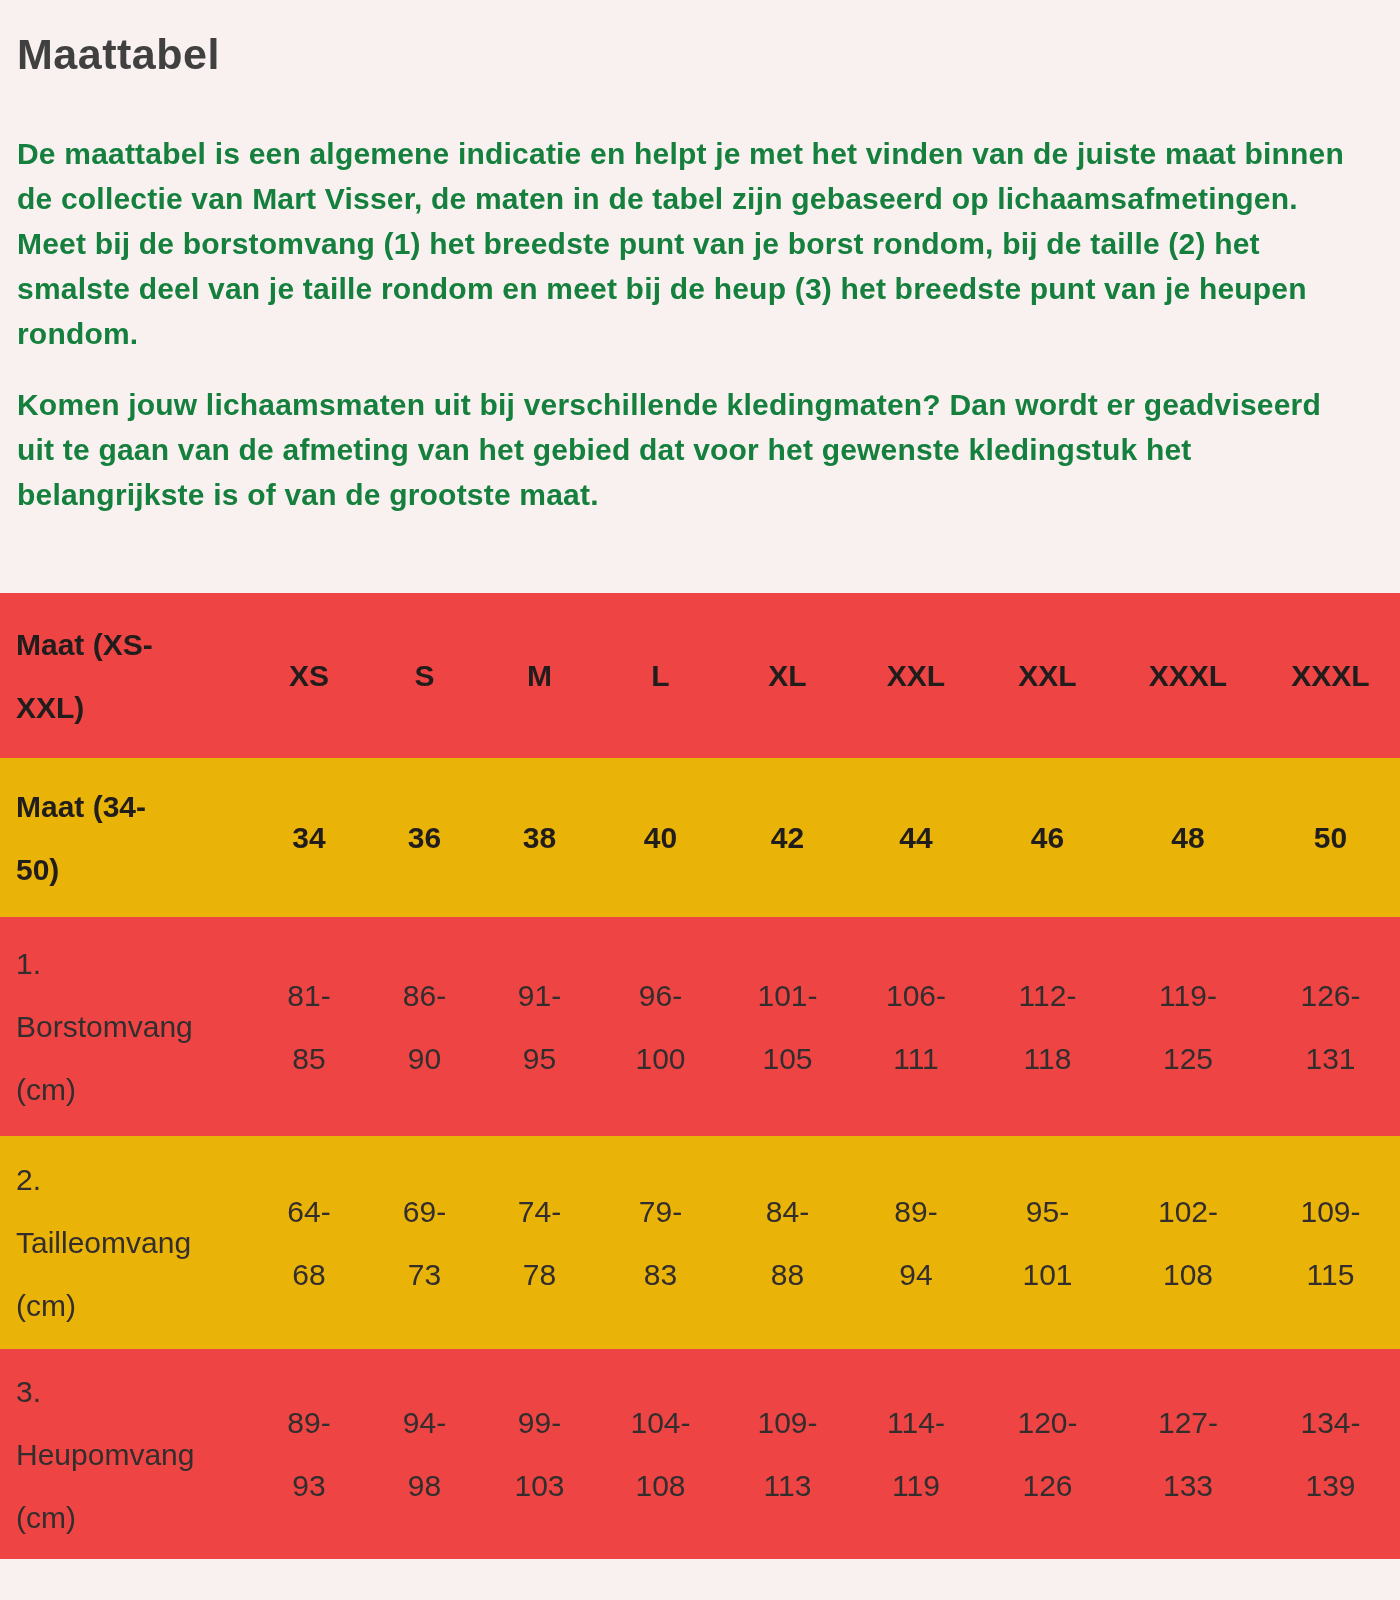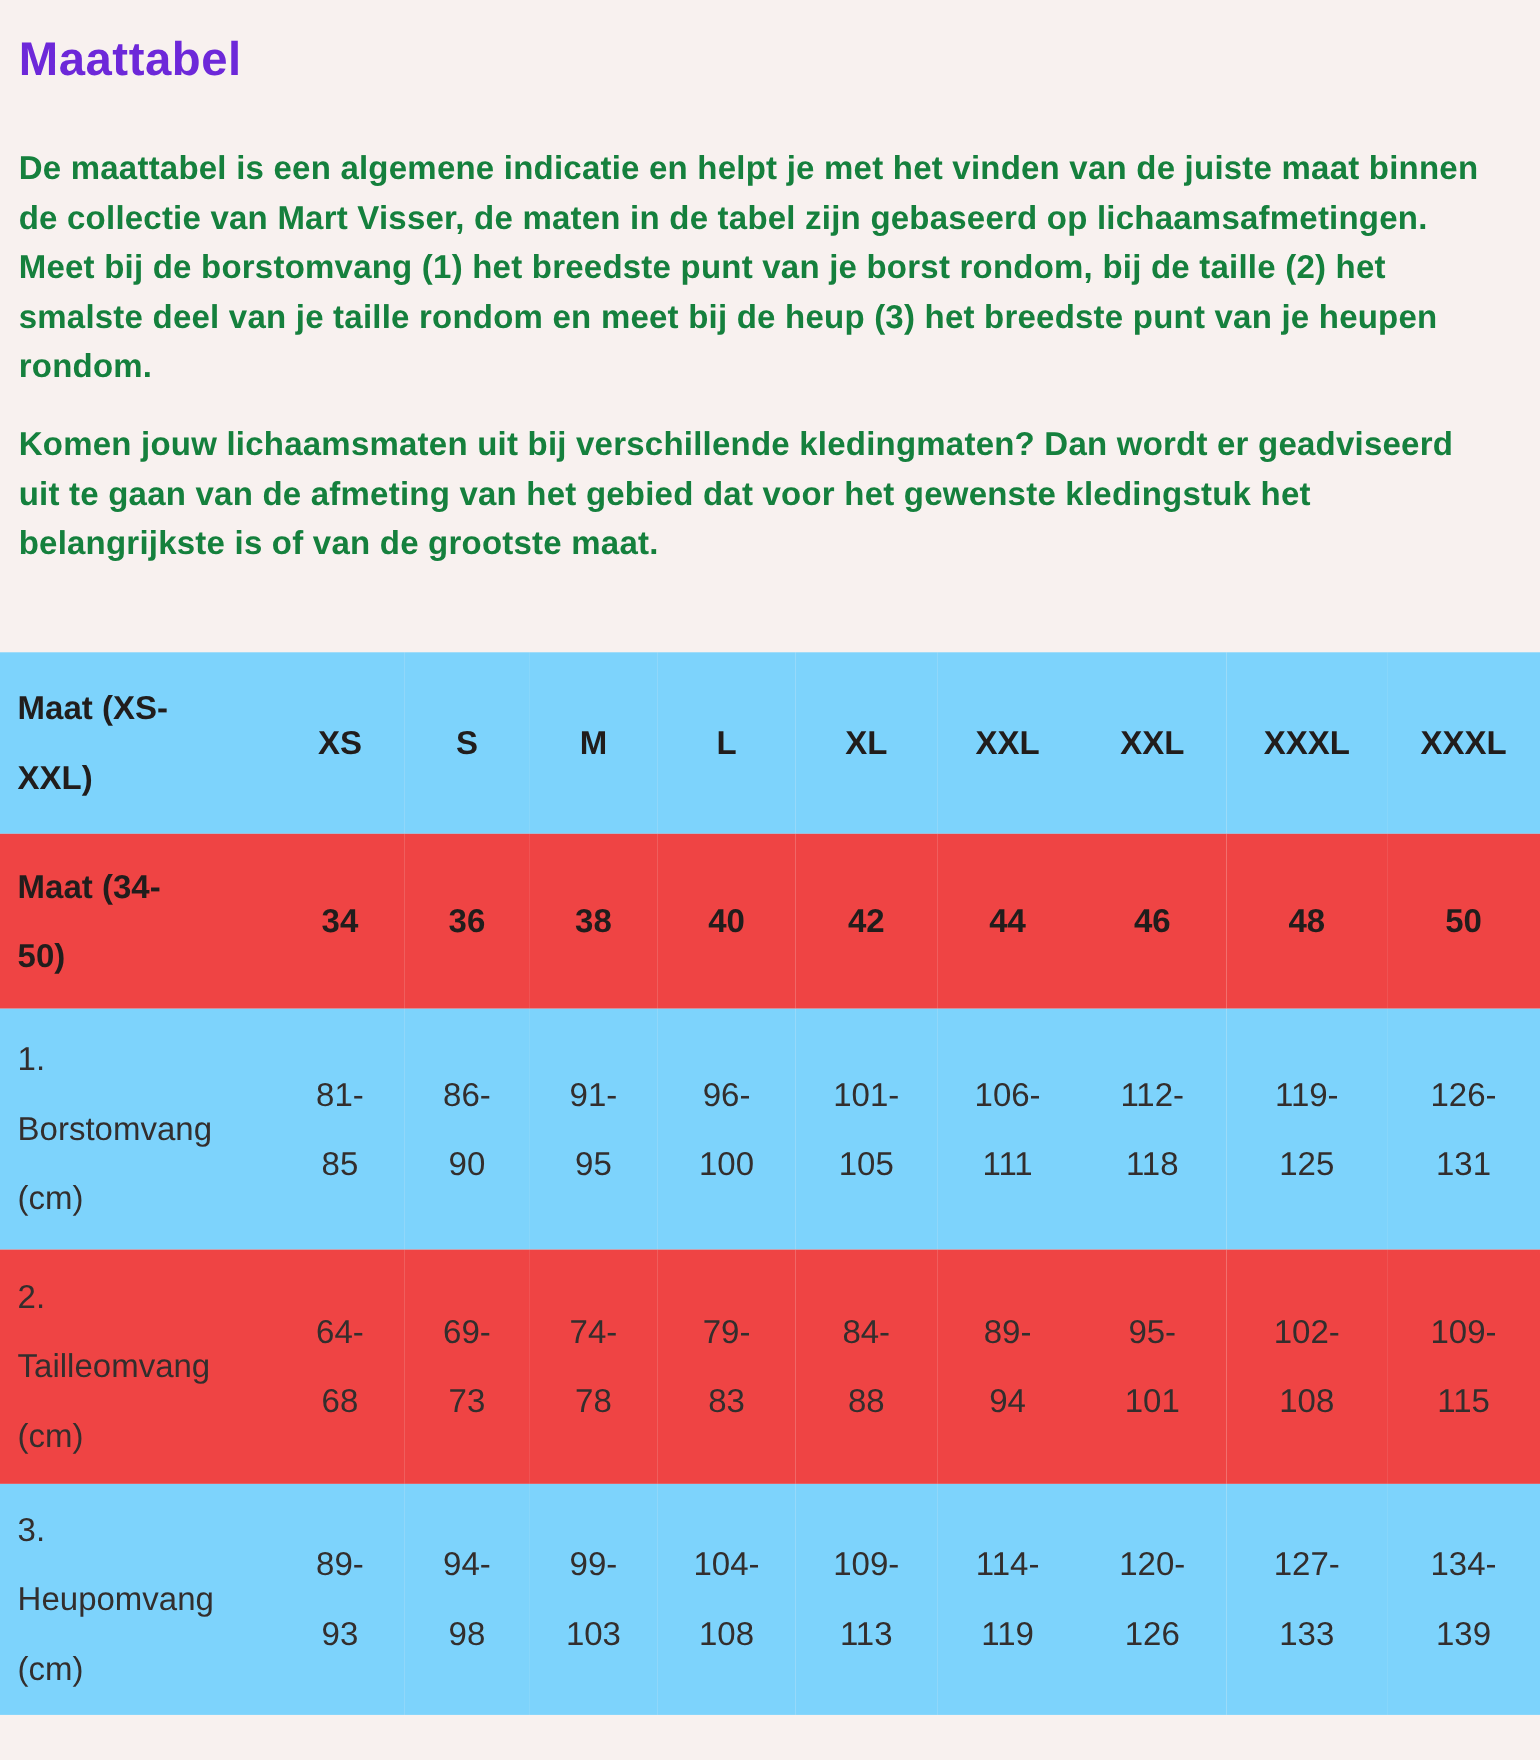--- a/index.html
+++ b/index.html
@@ -11,21 +11,21 @@
   body {
     background: #f8f1ef;
     font-family: "Liberation Sans", "DejaVu Sans", sans-serif;
     color: #262120;
   }
   .page-title {
     margin: 30px 0 0 17px;
     font-size: 43px;
     font-weight: 700;
     letter-spacing: 0.5px;
-    color: #6d28d9;
+    color: #404040;
   }
   .intro-paragraph {
     margin: 52px 17px 0 17px;
     max-width: 1330px;
     font-size: 30px;
     line-height: 45px;
     font-weight: 700;
     letter-spacing: 0.2px;
     color: #15803d;
   }
@@ -47,22 +47,22 @@
     text-align: center;
     vertical-align: middle;
     white-space: pre-line;
     font-weight: 400;
   }
   table.size-table td.row-label {
     text-align: left;
     padding-left: 16px;
     white-space: pre-line;
   }
-  tr.row-white { background: #7dd3fc; }
-  tr.row-pink  { background: #ef4444; }
+  tr.row-white { background: #ef4444; }
+  tr.row-pink  { background: #eab308; }
   tr.bold-row td { font-weight: 700; color: #211d1c; }
   tr.light-row td { font-weight: 400; color: #332e2d; }
   tr.r1 { height: 165px; }
   tr.r2 { height: 159px; }
   tr.r3 { height: 219px; }
   tr.r4 { height: 213px; }
   tr.r5 { height: 210px; }
 </style>
 </head>
 <body>

